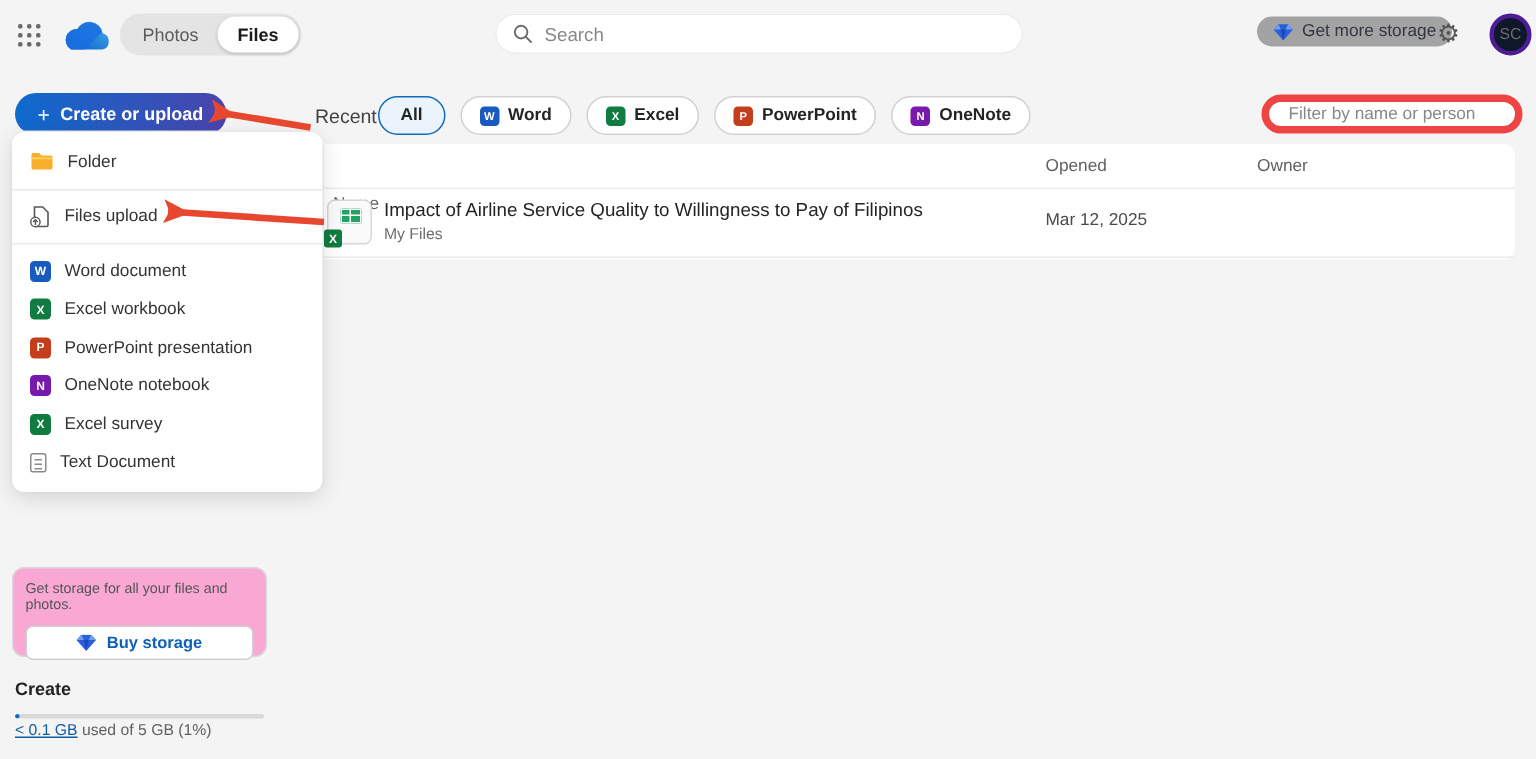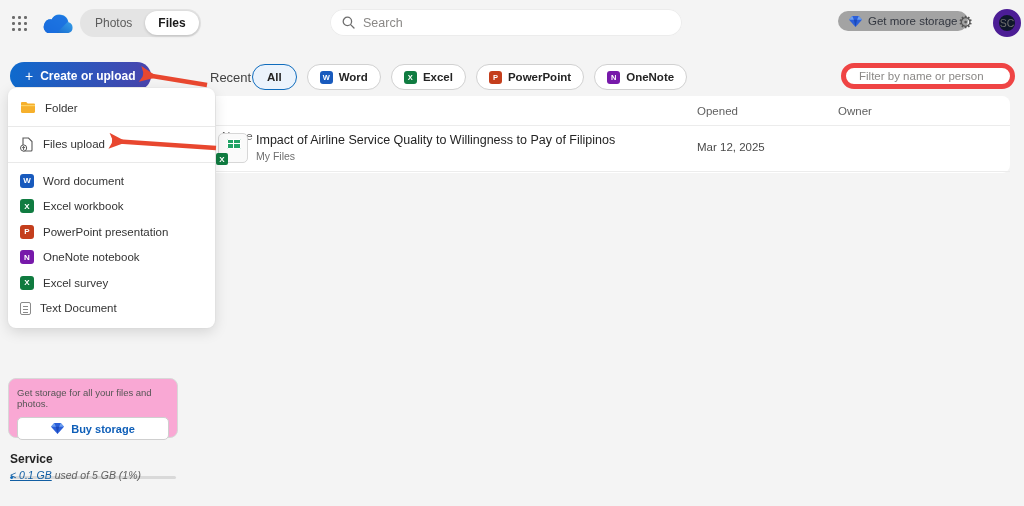--- a/index.html
+++ b/index.html
@@ -22,21 +22,21 @@
             border-radius:14px; display:flex; align-items:center; padding:0 12px; gap:8px;
             box-shadow:0 0 0 1px #ececec inset; }
   .search input { border:none; outline:none; flex:1; font-size:12.5px; color:#333;
             font-family:"Liberation Sans", sans-serif; background:transparent; }
   .search input::placeholder { color:#8a8886; }
   .get-storage { position:absolute; left:838px; top:11px; height:20px; background:#a3a3a3;
             border-radius:12px; display:flex; align-items:center; gap:6px; padding:0 11px;
             font-size:11.5px; color:#32363f; cursor:pointer; }
   .gear { position:absolute; left:958px; top:12px; font-size:17px; color:#565656; cursor:pointer; }
   .avatar { position:absolute; left:993px; top:9px; width:28px; height:28px; border-radius:50%;
-            background:#0f172a; border:6px solid #4c1d95; display:flex; align-items:center;
+            background:#0f172a; border:3px solid #4c1d95; display:flex; align-items:center;
             justify-content:center; font-size:10.5px; color:#6d6d6d; cursor:pointer; }
 
   
   .create-btn { position:absolute; left:10px; top:62px; height:28px; border-radius:14px;
             display:flex; align-items:center; gap:7px; padding:0 15px;
             background:linear-gradient(90deg,#0e6acd,#4a44ad); color:#fff; font-size:12px;
             font-weight:700; cursor:pointer; border:none; }
   .create-btn .plus { font-size:14px; font-weight:400; }
   .menu { position:absolute; left:8px; top:88px; width:207px; background:#fff; border-radius:8px;
             box-shadow:0 4px 14px rgba(0,0,0,.13), 0 0 0 1px #f0f0f0; padding:7px 0; z-index:20; }
@@ -52,21 +52,21 @@
   .promo { position:absolute; left:8px; top:378px; width:170px; height:60px; background:#f9a8d4;
             border:1px solid #d8d8d8; border-radius:8px; padding:8px 8px 0 8px; }
   .promo .txt { font-size:9.5px; color:#555; }
   .buy-btn { margin-top:8px; width:152px; height:23px; background:#fff; border:1px solid #cfcfcf;
             border-radius:5px; display:flex; align-items:center; justify-content:center; gap:7px;
             font-size:11px; font-weight:700; color:#0f5fb8; cursor:pointer; }
   .storage-h { position:absolute; left:10px; top:452px; font-size:12px; font-weight:700; color:#242424; }
   .bar { position:absolute; left:10px; top:476px; width:166px; height:3px; background:#d9d9d9;
             border-radius:2px; overflow:hidden; }
   .bar .fill { height:100%; background:#0f6cbd; border-radius:2px; }
-  .usage { position:absolute; left:10px; top:469px; font-size:10.5px; color:#616161;font-style:italic; }
+  .usage { position:absolute; left:10px; top:481px; font-size:10.5px; color:#616161; }
   .usage a { color:#115ea3; text-decoration:underline; cursor:pointer; }
 
   
   .recent-label { position:absolute; left:210px; top:70px; font-size:13px; color:#424242; }
   .pills { position:absolute; left:252px; top:64px; display:flex; gap:10px; }
   .pill { height:26px; display:flex; align-items:center; gap:6px; padding:0 12px;
           border:1px solid #d1d1d1; border-radius:13px; background:#fff; font-size:11.5px;
           font-weight:600; color:#242424; cursor:pointer; }
   .pill.active { border:1.5px solid #0f6cbd; background:#ebf3fc; padding:0 14px; }
   .pill .badge { width:13px; height:13px; font-size:7.5px; }
@@ -200,21 +200,21 @@
   <div class="buy-btn">
     <svg width="13" height="11" viewBox="0 0 18 15">
       <path fill="#2b5fd9" d="M4.5 0h9L18 5 9 15 0 5z"></path>
       <path fill="#6ea0ef" d="M4.5 0L6.8 5H0zM13.5 0L11.2 5H18z"></path>
       <path fill="#1b49b8" d="M6.8 5h4.4L9 15z"></path>
     </svg>
     <span>Buy storage</span>
   </div>
 </div>
 
-<div class="storage-h">Service</div>
+<div class="storage-h">Create</div>
 <div class="bar">
   <div class="fill" style="width: 2%;"></div>
 </div>
 <div class="usage"><a>&lt; 0.1 GB</a><span> used of 5 GB (1%)</span></div>
 
 <div class="recent-label">Recent</div>
 
 <div class="pills">
   <div class="pill active">
     <span>All</span>

